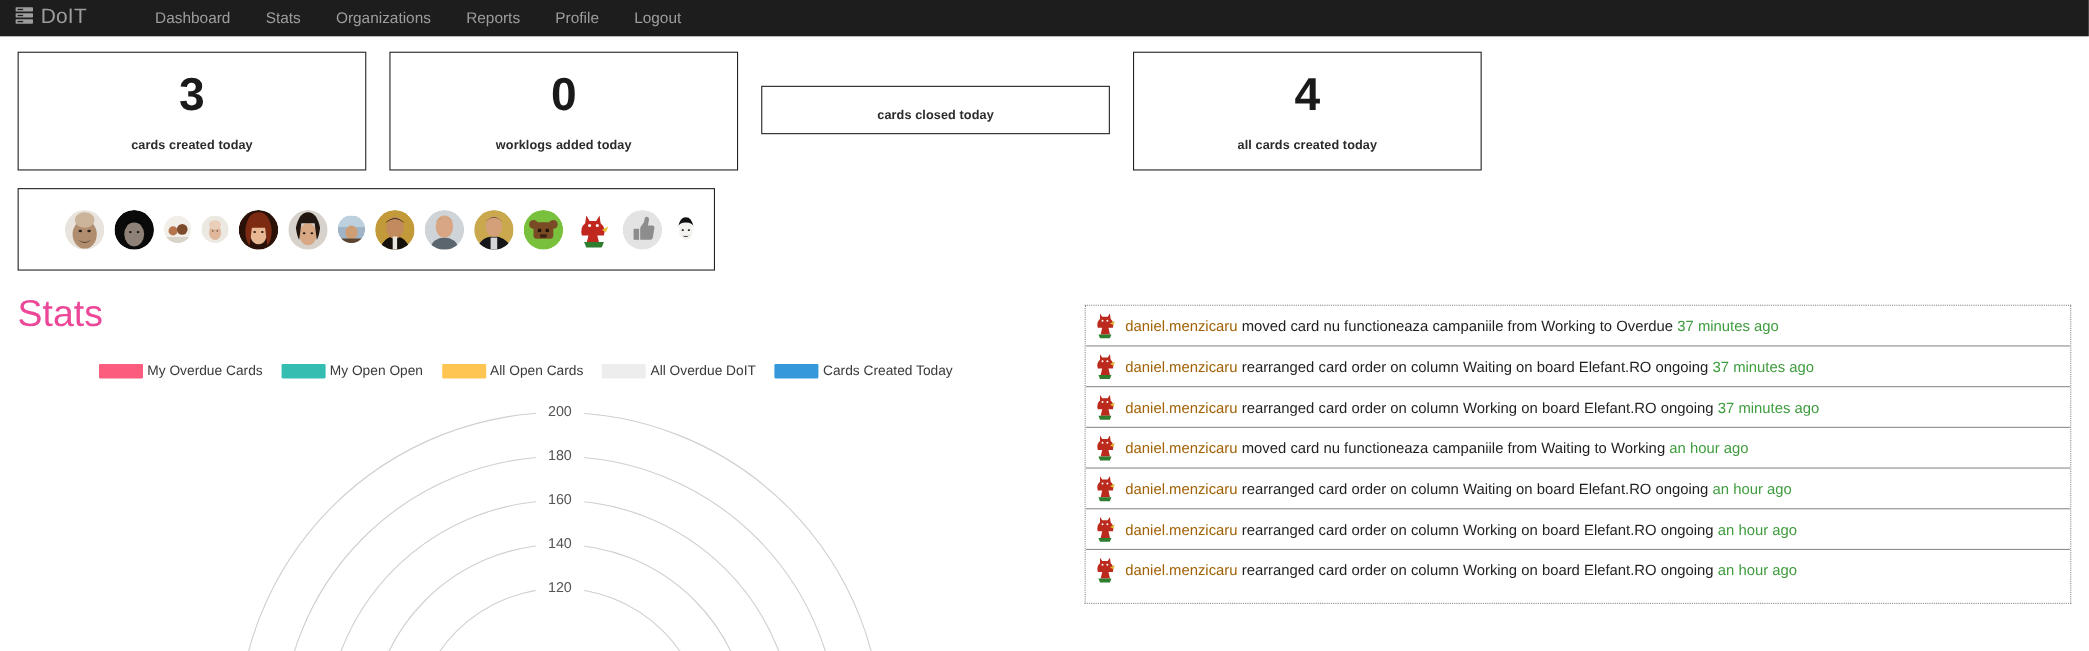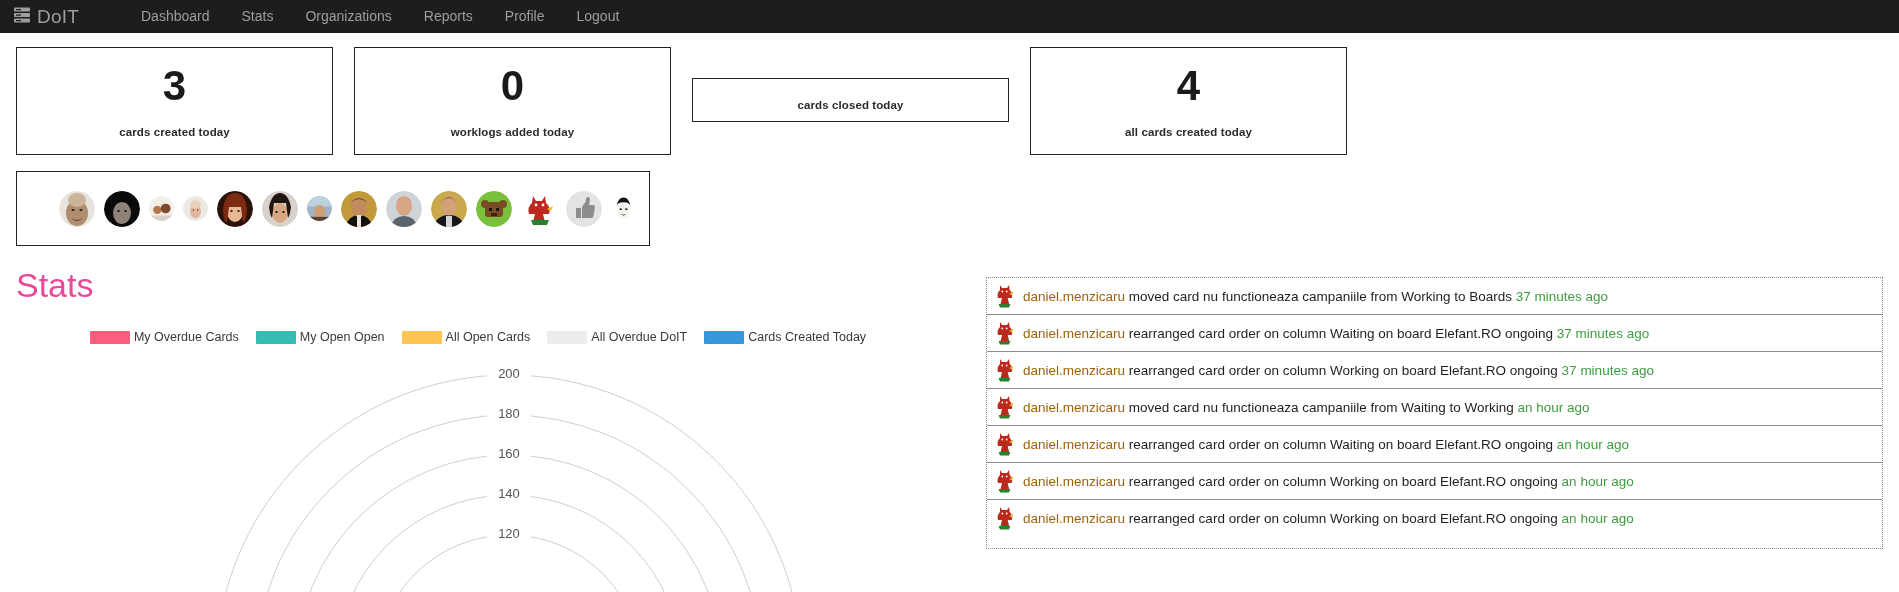--- a/index.html
+++ b/index.html
@@ -453,21 +453,21 @@
         <div class="news-item">
           <span class="news-avatar">
             <svg viewBox="0 0 21 26">
                 <path d="M6 2 l2 3 l5 0 l2 -3 l.7 5 q3.5 3 2 8 l-4 0 l1.4 6 l-8.5 0 l1.4 -6 l-4 0 q-1.5 -5 2 -8z" fill="#bb2a1c"></path>
                 <circle cx="8.3" cy="8.5" r=".9" fill="#fff"></circle>
                 <circle cx="12.7" cy="8.5" r=".9" fill="#fff"></circle>
                 <path d="M4.6 21 l11.8 0 l-1.4 3.6 l-9 0z" fill="#2f7d2f"></path>
                 <path d="M15 11 l4.6 -2.2 l-1.5 3.6z" fill="#e0bc2f"></path>
               </svg>
           </span>
-          <span class="news-text"><span class="news-user">daniel.menzicaru</span> <span class="news-action">moved card nu functioneaza campaniile from Working to Boards</span> <span class="news-time">37 minutes ago</span></span>
+          <span class="news-text"><span class="news-user">daniel.menzicaru</span> <span class="news-action">moved card nu functioneaza campaniile from Working to Overdue</span> <span class="news-time">37 minutes ago</span></span>
         </div>
 
         <div class="news-item">
           <span class="news-avatar">
             <svg viewBox="0 0 21 26">
                 <path d="M6 2 l2 3 l5 0 l2 -3 l.7 5 q3.5 3 2 8 l-4 0 l1.4 6 l-8.5 0 l1.4 -6 l-4 0 q-1.5 -5 2 -8z" fill="#bb2a1c"></path>
                 <circle cx="8.3" cy="8.5" r=".9" fill="#fff"></circle>
                 <circle cx="12.7" cy="8.5" r=".9" fill="#fff"></circle>
                 <path d="M4.6 21 l11.8 0 l-1.4 3.6 l-9 0z" fill="#2f7d2f"></path>
                 <path d="M15 11 l4.6 -2.2 l-1.5 3.6z" fill="#e0bc2f"></path>

